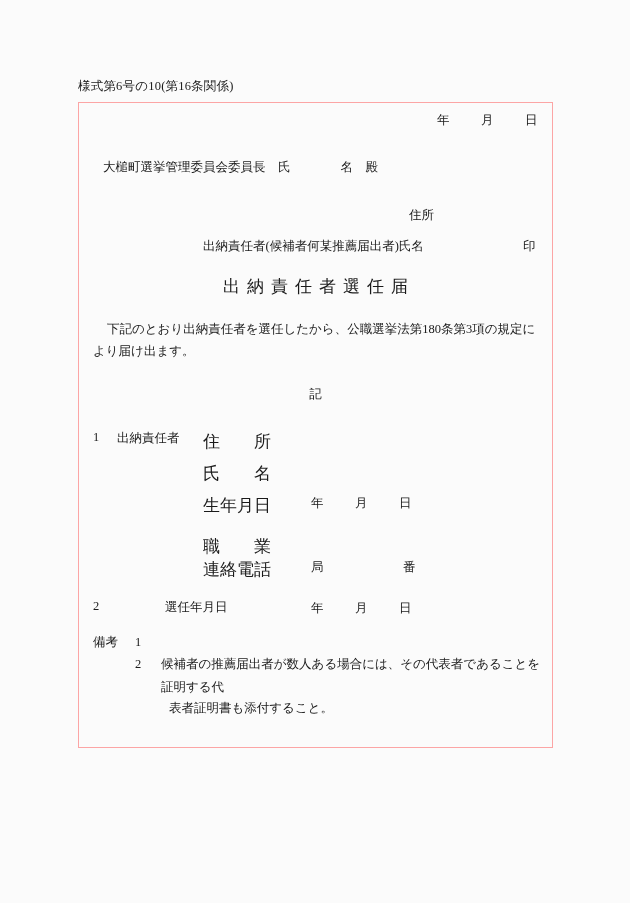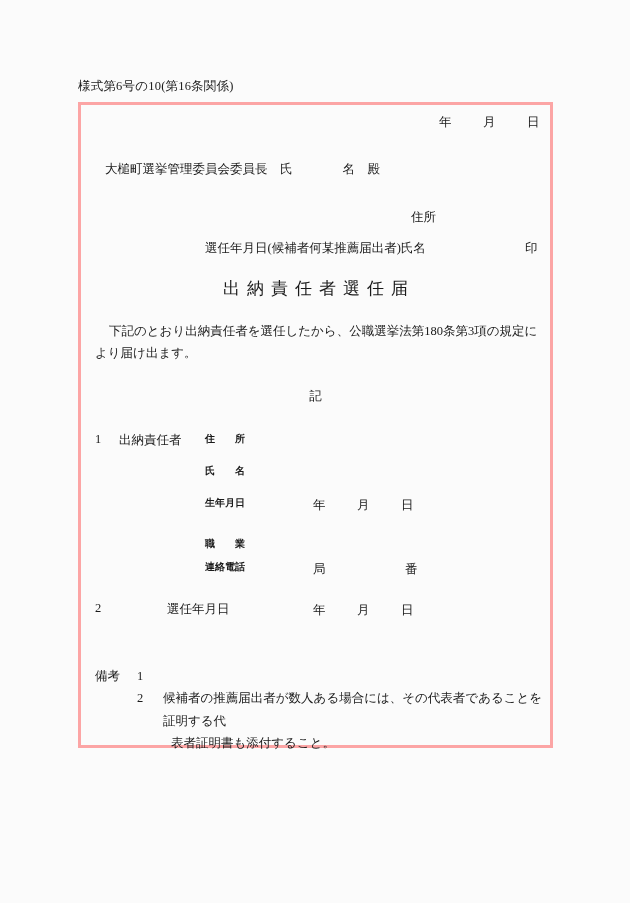--- a/index.html
+++ b/index.html
@@ -28,21 +28,21 @@
     letter-spacing: 0.2px;
     white-space: nowrap;
   }
   
   .frame {
     position: absolute;
     left: 78px;
     top: 102px;
     width: 475px;
     height: 646px;
-    border: 3px solid #fca5a5;
+    border: 1px solid #fca5a5;
     box-sizing: border-box;
     background: transparent;
   }
   .row {
     position: absolute;
     white-space: nowrap;
     font-size: 12.5px;
     line-height: 1.5;
   }
   .date-line {
@@ -82,50 +82,49 @@
     line-height: 1.75;
     text-indent: 14px;
     white-space: normal;
   }
   .item-label {
     position: absolute;
     font-size: 12.5px;
   }
   .field-label {
     position: absolute;
-    font-size: 10px;
-    font-weight: bold;
+    font-size: 17px;
   }
   .notes {
     position: absolute;
     left: 14px;
     top: 528px;
     width: 452px;
     font-size: 12.5px;
     line-height: 1.78;
-    margin-top: 32px;
   }
   .note-row {
     display: flex;
     align-items: flex-start;
   }
   .note-head {
     width: 42px;
     flex: 0 0 42px;
   }
   .note-num {
     width: 26px;
     flex: 0 0 26px;
     text-align: left;
   }
   .note-text {
     flex: 1 1 auto;
   }
   .note-row.continuation {
     padding-left: 76px;
+    font-family: Liberation Mono, monospace;
   }
 </style>
 </head>
 <body>
 
 <div class="page">
 
   <div class="form-no">様式第6号の10(第16条関係)</div>
 
   <div class="frame">
@@ -133,21 +132,21 @@
     <div class="row" style="left:358px; top:8px;">
       <span class="date-line">
         <span class="u">年</span><span class="u">月</span><span class="u">日</span>
       </span>
     </div>
 
     <div class="row" style="left:24px; top:55px;">大槌町選挙管理委員会委員長　氏　　　　名　殿</div>
 
     <div class="row" style="left:330px; top:103px;">住所</div>
 
-    <div class="row" style="left:124px; top:134px;">選任年月日(候補者何某推薦届出者)氏名</div>
+    <div class="row" style="left:124px; top:134px;">出納責任者(候補者何某推薦届出者)氏名</div>
 
     <div class="row" style="left:444px; top:134px;">印</div>
 
     <div class="title">出納責任者選任届</div>
 
     <div class="body-text">下記のとおり出納責任者を選任したから、公職選挙法第180条第3項の規定により届け出ます。</div>
 
     <div class="ki">記</div>
 
     <div class="item-label" style="left:14px; top:327px;">1</div>

